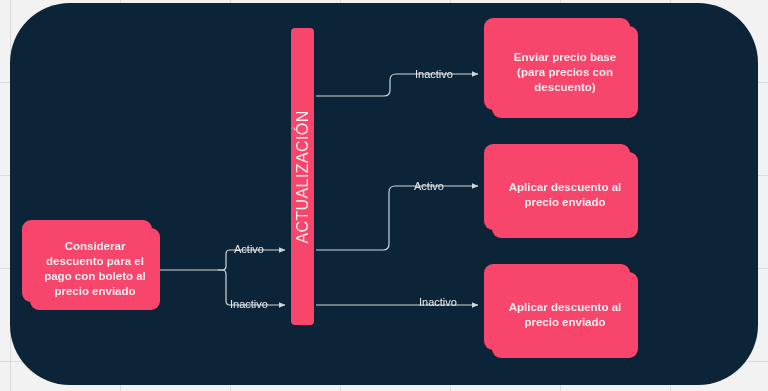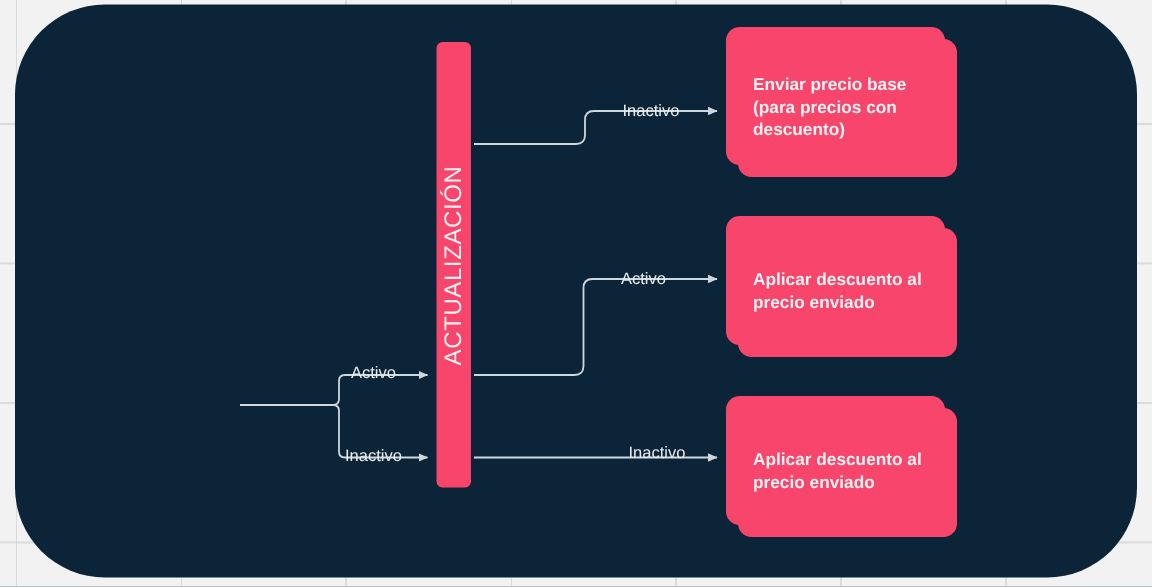--- a/index.html
+++ b/index.html
@@ -67,20 +67,21 @@
     position: absolute;
     left: 8px;
     top: 8px;
     width: 100%;
     height: 100%;
     background: #f7456b;
     border-radius: 9px;
     display: flex;
     align-items: center;
     justify-content: center;
+    text-align: center;
     color: #eef0f2;
     font-weight: bold;
     font-size: 11.5px;
     line-height: 15px;
     padding: 4px 10px;
     box-sizing: border-box;
   }
 
   
   #node-source {
@@ -153,20 +154,24 @@
 
     <path d="M218,270 L222,270 Q226,270 226,274 L226,301 Q226,305 230,305 L285,305" fill="none" stroke="#cfd6dc" stroke-width="1.2" marker-end="url(#arrow)"></path>
 
     <path d="M316,96 L384,96 Q390,96 390,90 L390,80 Q390,74 396,74 L478,74" fill="none" stroke="#cfd6dc" stroke-width="1.2" marker-end="url(#arrow)"></path>
 
     <path d="M316,250 L383,250 Q389,250 389,244 L389,192 Q389,186 395,186 L478,186" fill="none" stroke="#cfd6dc" stroke-width="1.2" marker-end="url(#arrow)"></path>
 
     <path d="M316,305 L478,305" fill="none" stroke="#cfd6dc" stroke-width="1.2" marker-end="url(#arrow)"></path>
   </svg>
 
+  <div class="node" id="node-source">
+    <div class="shadowcard"></div>
+    <div class="maincard">Considerar descuento para el pago con boleto al precio enviado</div>
+  </div>
 
   <div id="gateway">
     <span class="gw-label">ACTUALIZACIÓN</span>
   </div>
 
   <div class="node" id="node-enviar-precio-base">
     <div class="shadowcard"></div>
     <div class="maincard">Enviar precio base (para precios con descuento)</div>
   </div>
 

